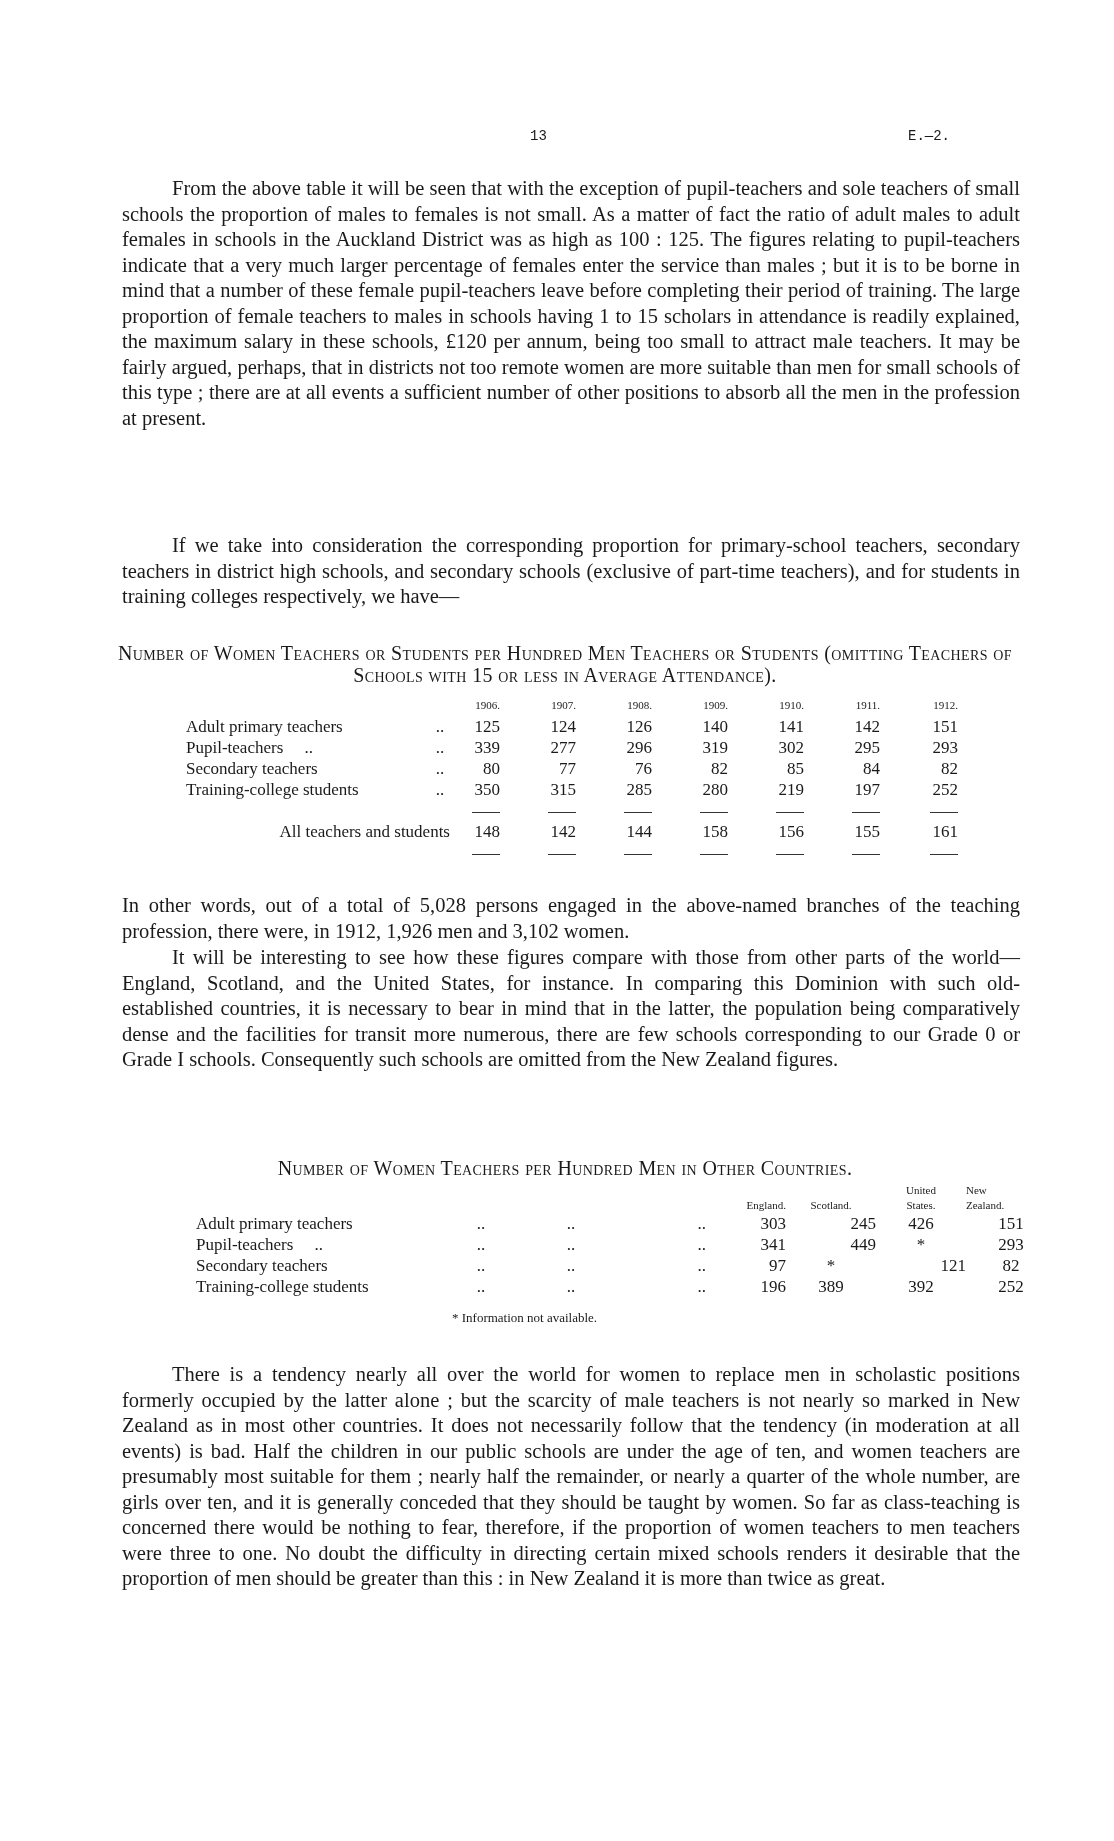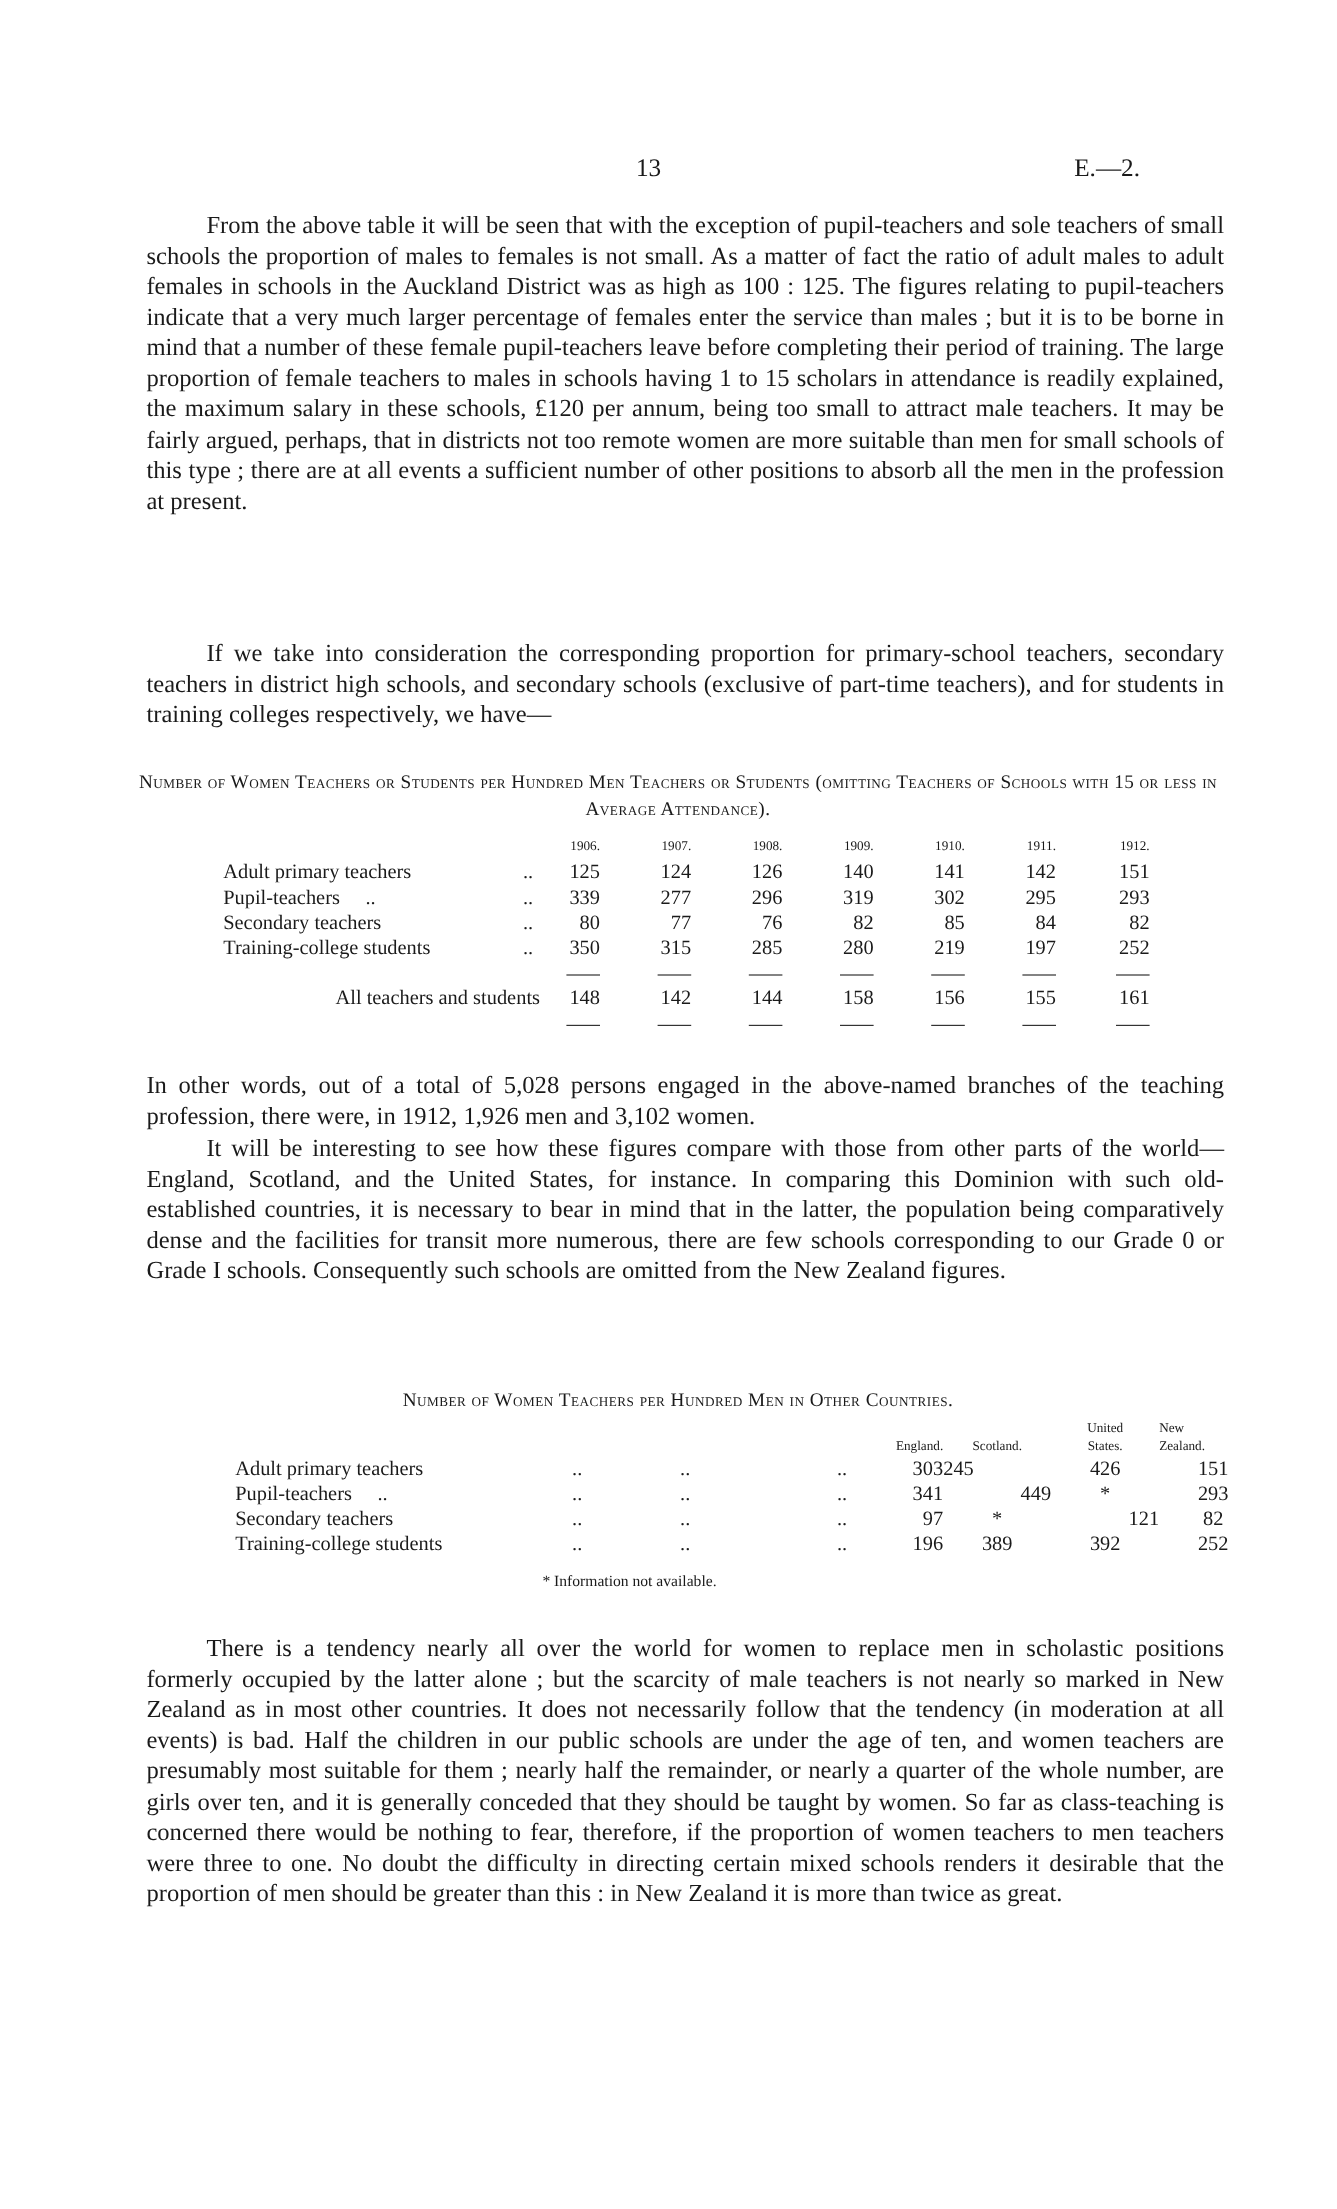--- a/index.html
+++ b/index.html
@@ -1,29 +1,29 @@
 <!DOCTYPE html>
 <html><head>
 <meta charset="utf-8">
 <style>
   html, body { margin: 0; padding: 0; background: #ffffff; }
   body {
     width: 1114px; height: 1841px; position: relative; overflow: hidden;
     font-family: "Liberation Serif", "DejaVu Serif", serif; color: #1a1a1a;
   }
-  .header { position: absolute; top: 128px; left: 0; width: 1042px; height: 26px; font-size: 21px; }
+  .header { position: absolute; top: 128px; left: 0; width: 1042px; height: 26px; font-size: 14px; font-family: Liberation Mono, monospace; }
   .page-num { position: absolute; left: 530px; top: 0; }
   .ref { position: absolute; right: 92px; top: 0; }
   .para {
     position: absolute; left: 122px; width: 898px; font-size: 20.5px; line-height: 25.5px;
     text-align: justify; text-indent: 50px; margin: 0;
   }
   .para.noindent { text-indent: 0; }
   .caption {
-    position: absolute; left: 110px; width: 910px; font-size: 16px; line-height: 22px;
+    position: absolute; left: 110px; width: 910px; font-size: 20px; line-height: 22px;
     text-align: center; font-variant: small-caps; letter-spacing: 0.4px;
   }
   table { position: absolute; border-collapse: collapse; font-size: 17px; }
   td, th { padding: 0; line-height: 21px; white-space: nowrap; }
   th { font-weight: normal; font-size: 11px; }
   .num { text-align: right; }
   .lbl { text-align: left; }
   .dots { text-align: center; }
   .rule-row td { height: 16px; }
   .rule { display: inline-block; width: 28px; border-top: 1.3px solid #333; vertical-align: middle; }
@@ -172,21 +172,21 @@
     <th style="text-align:center"><span>Scotland.</span></th>
     <th style="text-align:center"><span>United</span><br><span>States.</span></th>
     <th style="text-align:left"><span>New</span><br><span>Zealand.</span></th>
   </tr>
   <tr>
     <td class="lbl">Adult primary teachers</td>
     <td class="dots">..</td>
     <td class="dots">..</td>
     <td class="num">..</td>
     <td class="num">303</td>
-    <td style="text-align:left">245</td>
+    <td style="text-align:right">245</td>
     <td style="text-align:center">426</td>
     <td style="text-align:center">151</td>
   </tr>
   <tr>
     <td class="lbl"><span>Pupil-teachers</span>&nbsp;&nbsp;&nbsp;&nbsp;&nbsp;<span>..</span></td>
     <td class="dots">..</td>
     <td class="dots">..</td>
     <td class="num">..</td>
     <td class="num">341</td>
     <td style="text-align:right">449</td>

